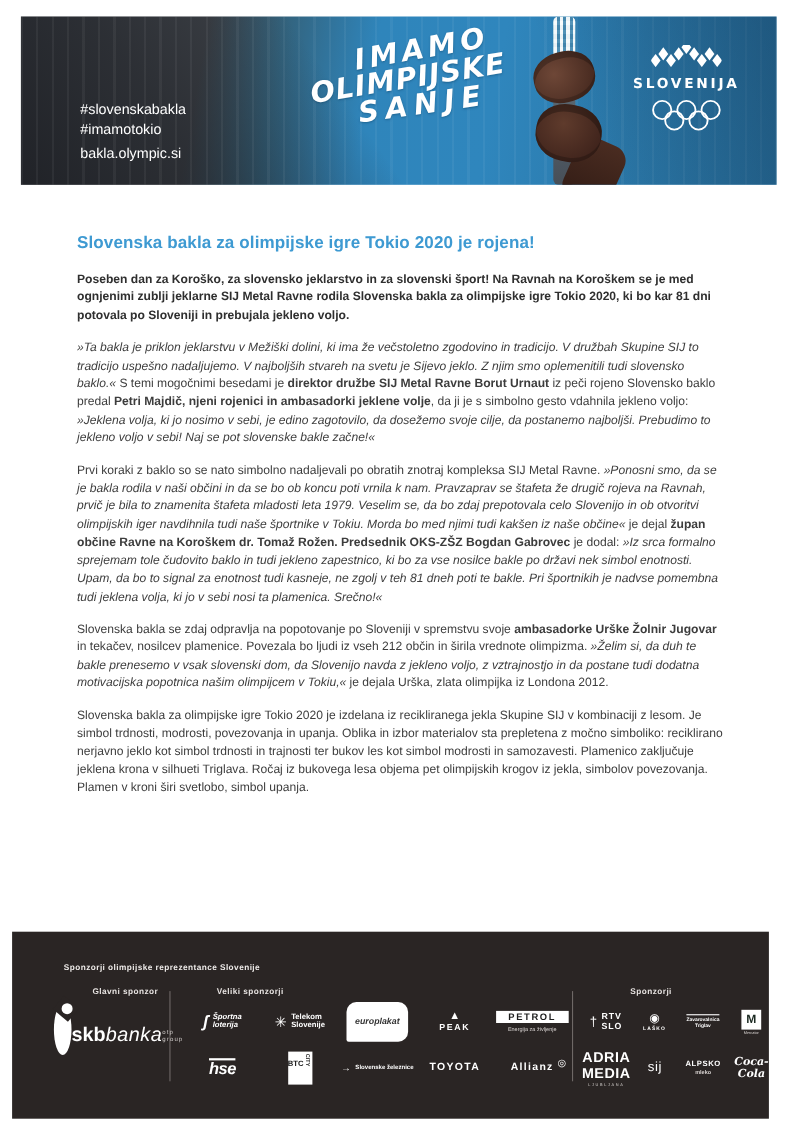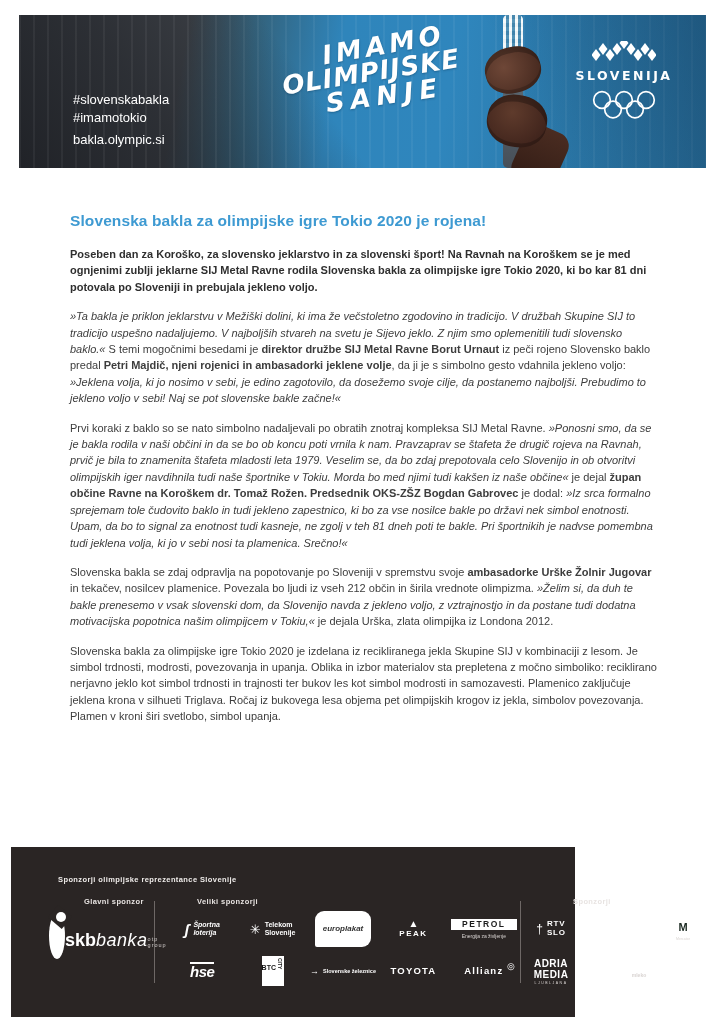--- a/index.html
+++ b/index.html
@@ -44,21 +44,21 @@
 
   
   .article{position:absolute;left:70px;top:212px;width:588px;color:#3d3d3d;}
   .article h1{margin:0 0 16px 0;font-size:15.5px;font-weight:700;color:#3e9ad2;letter-spacing:.1px;}
   .article p{margin:0 0 13px 0;font-size:11px;line-height:16.4px;}
   .article p:first-of-type{font-weight:700;color:#2f2f2f;}
   .article .b{font-weight:700;}
   .article .i{font-style:italic;}
 
   
-  .footer{position:absolute;left:11px;top:847px;width:564px;height:170px;background:#2a2524;color:#fff;}
+  .footer{position:absolute;left:11px;top:847px;width:688px;height:170px;background:#2a2524;color:#fff;}
   .f-heading{position:absolute;left:47px;top:28px;font-size:7.5px;font-weight:700;letter-spacing:.4px;color:#efecea;}
   .f-label{position:absolute;font-size:7.5px;font-weight:700;letter-spacing:.4px;color:#e8e4e2;margin-left:26px;}
   .lbl-main{left:47px;top:50px;} .lbl-big{left:160px;top:50px;} .lbl-spo{left:536px;top:50px;}
   .fdiv{position:absolute;top:54px;bottom:34px;width:1px;background:#6e6866;}
   .fdiv1{left:143px;} .fdiv2{left:509px;}
 
   .skb-logo{position:absolute;left:38px;top:66px;width:112px;display:flex;flex-direction:row;align-items:center;}
   .skb-ring{position:relative;width:30px;height:30px;border:8px solid #fff;border-radius:50%;margin-bottom:8px;}
   .skb-ring::before{content:'';position:absolute;width:18px;height:16px;background:#2a2524;top:-12px;right:-12px;transform:rotate(40deg);}
   .skb-ring::after{content:'';position:absolute;width:10px;height:10px;border-radius:50%;background:#fff;top:-9px;right:-9px;}
@@ -95,26 +95,26 @@
   .k-caps .lg-after{font-size:9px;margin-top:-10px;margin-left:54px;position:absolute;}
   .k-caps{position:relative;}
   .k-row-bold .lg-icon{font-size:12px;}
   .k-row-bold .lg-text{font-size:8px;font-weight:800;letter-spacing:.8px;text-align:left;}
   .k-col-small .lg-icon{font-size:11px;}
   .k-col-small .lg-text{font-size:4.5px;letter-spacing:1px;margin-top:1px;font-weight:700;}
   .k-tiny .lg-text{font-size:4.5px;line-height:1.4;font-weight:700;border-top:1px solid #fff;padding-top:1px;}
   .k-mercator .lg-text{background:#fff;color:#1c2a22;width:18px;height:16px;font-weight:800;font-size:11px;
     display:flex;align-items:center;justify-content:center;padding-top:2px;}
   .k-mercator .lg-sub{font-size:3.5px;margin-top:1px;}
-  .k-stack-bold .lg-text{font-size:10px;font-weight:800;letter-spacing:.5px;}
+  .k-stack-bold .lg-text{font-size:13px;font-weight:800;letter-spacing:.5px;}
   .k-stack-bold .lg-sub{font-size:3.5px;letter-spacing:1.5px;margin-top:1px;}
   .k-sij .lg-text{font-size:12px;font-weight:400;letter-spacing:.5px;}
   .k-stack-caps-sm .lg-text{font-size:7px;font-weight:800;letter-spacing:.5px;}
   .k-stack-caps-sm .lg-sub{font-size:5px;font-weight:600;}
-  .k-script .lg-text{font-family:"DejaVu Serif",serif;font-weight:700;font-size:10px;}
+  .k-script .lg-text{font-family:"DejaVu Serif",serif;font-style:italic;font-weight:700;font-size:10px;}
 </style>
 </head>
 <body>
 
 <div class="page">
 
   <div class="banner">
     <div class="torch-area">
       <div class="torch"></div>
       <div class="forearm"></div>

